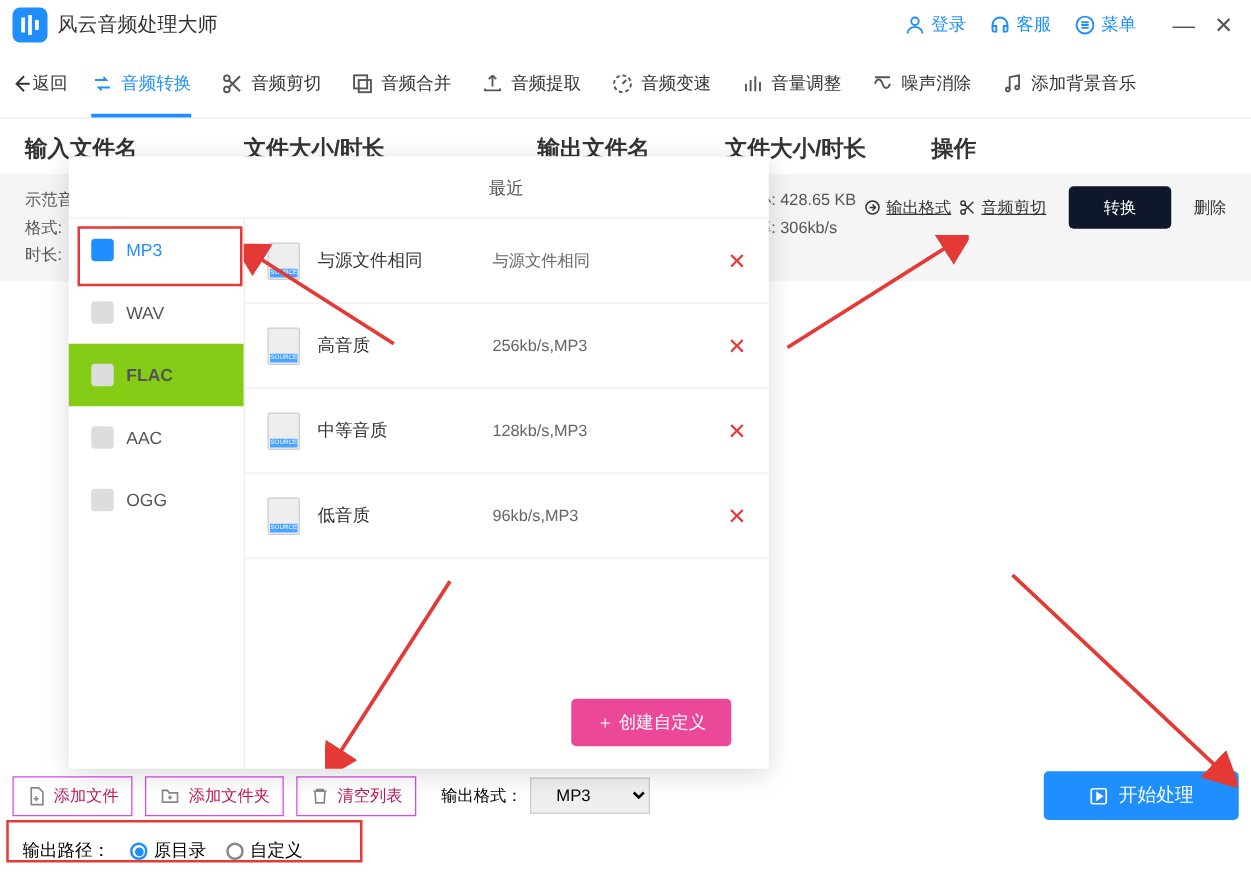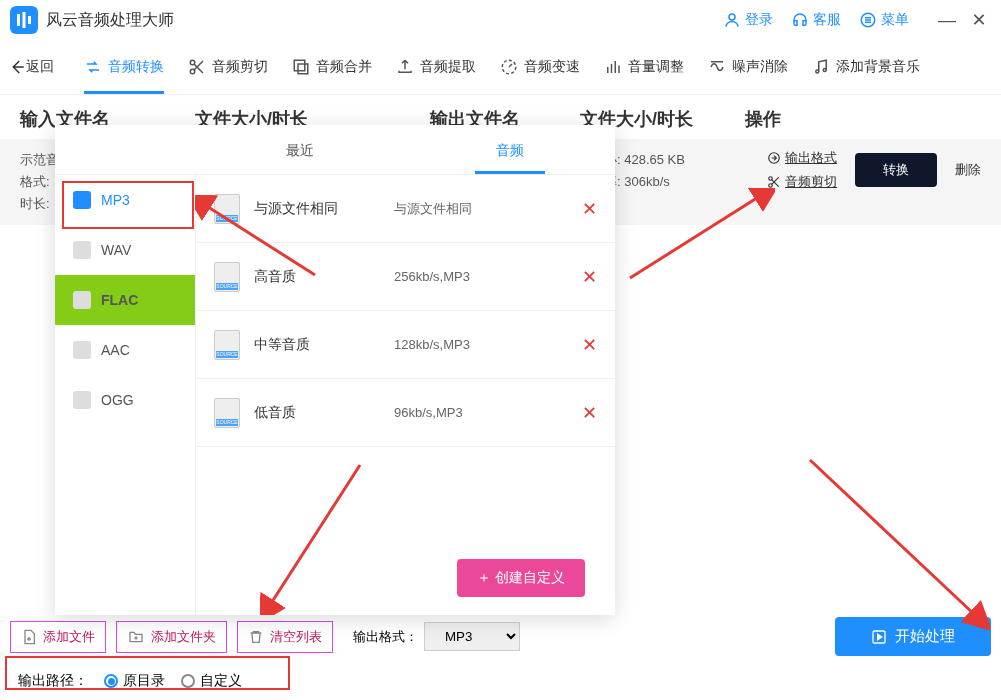--- a/index.html
+++ b/index.html
@@ -9,21 +9,21 @@
 .titlebar { height: 40px; display: flex; align-items: center; padding: 0 10px; }
 .app-logo { width: 28px; height: 28px; background: #1f8fff; border-radius: 6px; display: flex; align-items: center; justify-content: center; }
 .app-title { font-size: 16px; margin-left: 8px; color: #333; }
 .titlebar-spacer { flex: 1; }
 .tb-btn { display: flex; align-items: center; color: #1f8fff; font-size: 14px; margin-right: 18px; cursor: pointer; }
 .tb-btn svg, .tb-btn .icn { margin-right: 4px; }
 .win-btn { width: 24px; text-align: center; font-size: 18px; color: #555; cursor: pointer; margin-left: 8px; }
 
 
 .toolbar { height: 55px; display: flex; align-items: center; padding: 0 8px; border-bottom: 1px solid #eee; }
-.back-btn { display: flex; align-items: center; color: #333; font-size: 14px; cursor: pointer; margin-right: 18px; }
+.back-btn { display: flex; align-items: center; color: #333; font-size: 14px; cursor: pointer; margin-right: 7px; }
 .nav-item { display: flex; align-items: center; color: #333; font-size: 14px; cursor: pointer; padding: 0 12px; height: 100%; position: relative; }
 .nav-item.active { color: #1f8fff; }
 .nav-item.active::after { content:""; position:absolute; bottom:0; left:12px; right:12px; height:3px; background:#1f8fff; }
 .nav-item .nicn { margin-right: 6px; }
 
 
 .headers { display: flex; padding: 12px 20px 8px; font-weight: bold; font-size: 18px; color: #333; }
 .col1 { width: 175px; }
 .col2 { width: 235px; }
 .col3 { width: 150px; }
@@ -204,21 +204,21 @@
     <div class="meta">
       <div>示范音</div>
       <div>格式:</div>
       <div>时长:</div>
     </div>
     <div style="margin-left: 545px;" class="meta">
       <div><span>小:</span> <span>428.65 KB</span></div>
       <div><span>率:</span> <span>306kb/s</span></div>
     </div>
     <div class="right-ops">
-      <div style="display:flex;flex-direction:column;gap:6px;">
+      <div style="display:flex;flex-direction:row;gap:6px;">
         <div class="op-link">
           <svg width="14" height="14" viewBox="0 0 24 24" fill="none" stroke="#333" stroke-width="2">
               <circle cx="12" cy="12" r="9"></circle>
               <path d="M8 12h8M12 8l4 4-4 4"></path>
             </svg>
           <span>输出格式</span>
         </div>
         <div class="op-link">
           <svg width="14" height="14" viewBox="0 0 24 24" fill="none" stroke="#333" stroke-width="2">
               <circle cx="6" cy="6" r="3"></circle>
@@ -232,21 +232,20 @@
       <div class="convert-btn">转换</div>
       <div class="delete-btn">删除</div>
     </div>
   </div>
 </div>
 
 <div class="popup">
   <div class="popup-tabs">
     <div class="ptab-spacer"></div>
     <div class="ptab">最近</div>
-    <div class="ptab active">音频</div>
   </div>
   <div class="popup-body">
     <div class="fmt-list">
       <div class="fmt-item selected">
           <div class="fmt-icn blue"></div>
           <span>MP3</span>
         </div>
       <div class="fmt-item">
           <div class="fmt-icn"></div>
           <span>WAV</span>

